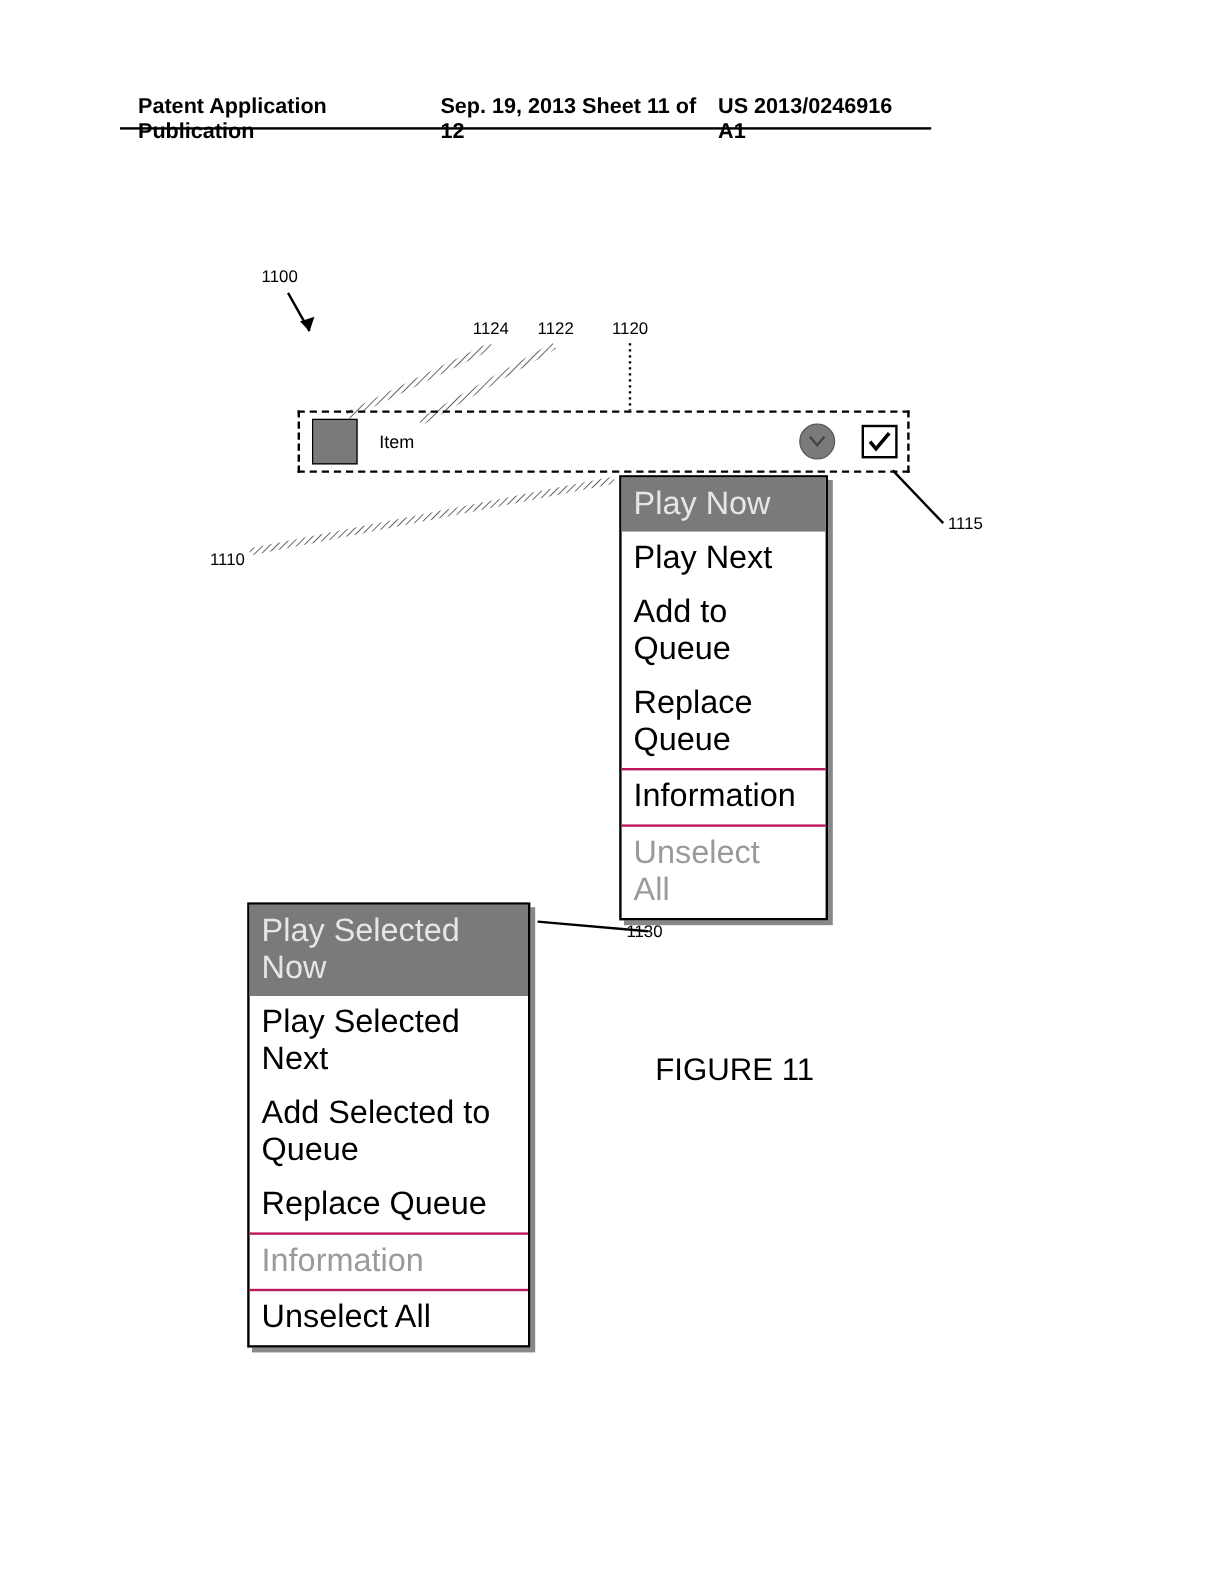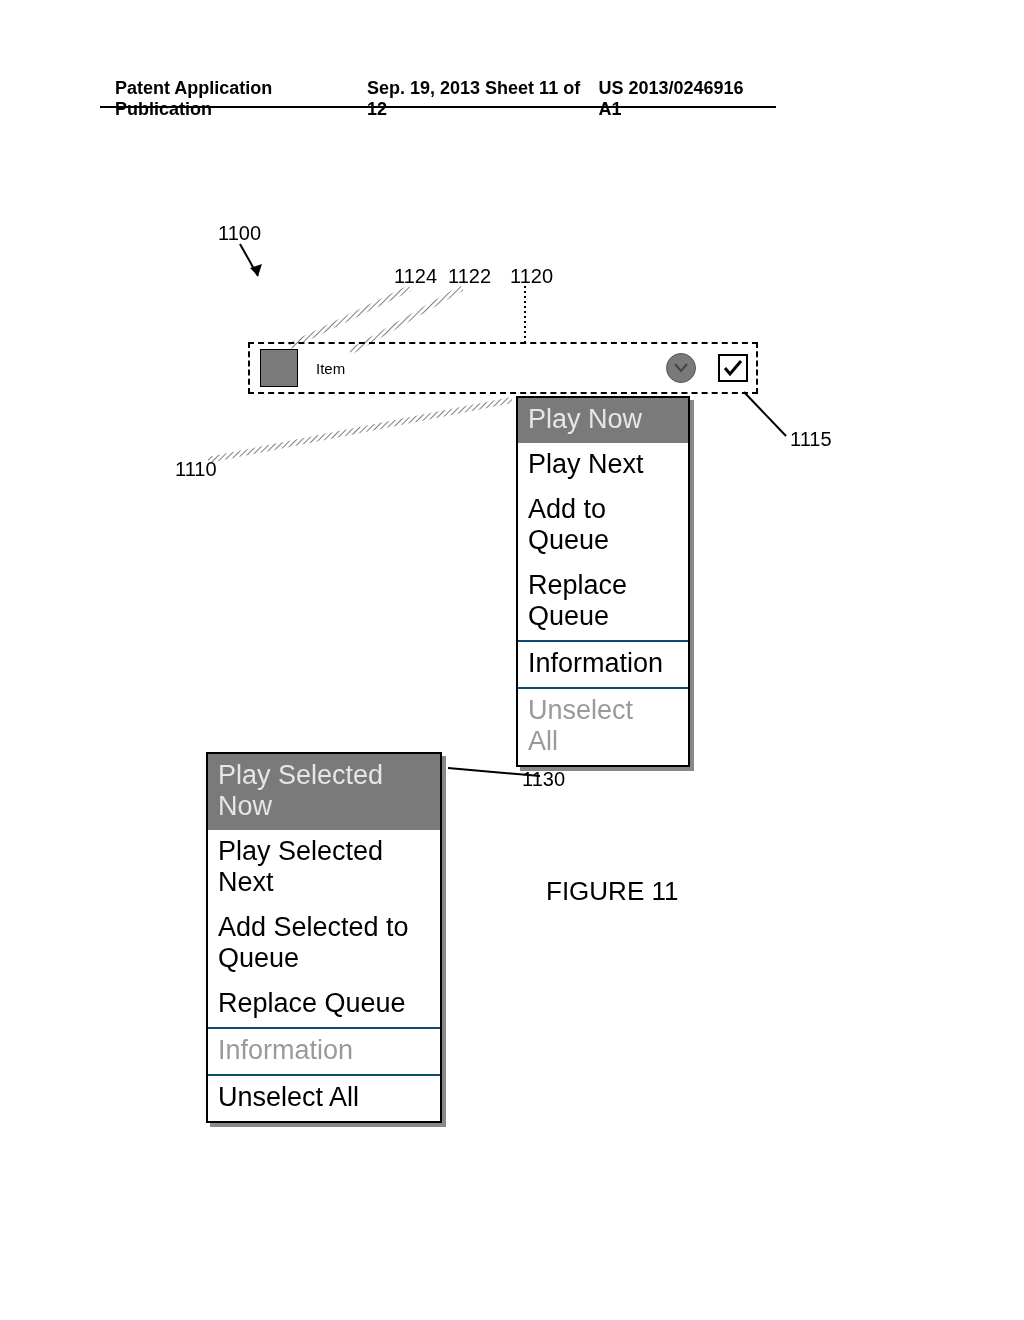--- a/index.html
+++ b/index.html
@@ -2,21 +2,21 @@
 <html><head>
 <meta charset="utf-8">
 <style>
   * { box-sizing: border-box; margin: 0; padding: 0; }
   html, body { width: 1024px; height: 1320px; background: #fff; font-family: Arial, Helvetica, sans-serif; color: #000; }
   .page { position: relative; width: 876px; height: 1320px; }
 
   .header { position: absolute; top: 78px; left: 0; right: 0; display: flex; justify-content: space-between; padding: 0 110px 0 115px; font-size: 18px; font-weight: bold; }
   .hline { position: absolute; top: 106px; left: 100px; right: 100px; height: 2px; background: #000; }
 
-  .label { position: absolute; font-size: 20px; }
+  .label { position: absolute; font-size: 14px; }
   .figlabel { position: absolute; font-size: 26px; }
 
   
   .itemrow {
     position: absolute; left: 248px; top: 342px; width: 510px; height: 52px;
     border: 2px dashed #000; background: #fff; display: flex; align-items: center; padding: 6px 10px; gap: 18px;
   }
   .thumb { width: 38px; height: 38px; background: #7a7a7a; border: 1px solid #000; }
   .itemlabel { font-size: 15px; }
   .dropbtn {
@@ -31,21 +31,21 @@
     display: flex; align-items: center; justify-content: center;
   }
 
   
   .menu {
     position: absolute; border: 2px solid #000; background: #fff;
     box-shadow: 4px 4px 0 #888;
   }
   .menu .mi { padding: 6px 24px 8px 10px; font-size: 27px; }
   .menu .sel { background: #7a7a7a; color: #e6e6e6; }
-  .menu .sep { border-top: 2px solid #0c4a6e; }
+  .menu .sep { border-top: 2px solid #be185d; }
   .menu .disabled { color: #9a9a9a; }
 
   #menu-a { left: 516px; top: 396px; width: 174px; }
   #menu-b { left: 206px; top: 752px; width: 236px; }
   .svglayer { position: absolute; left:0; top:0; width:1024px; height:1320px; pointer-events:none; }
 
 </style>
 </head>
 <body>
 

